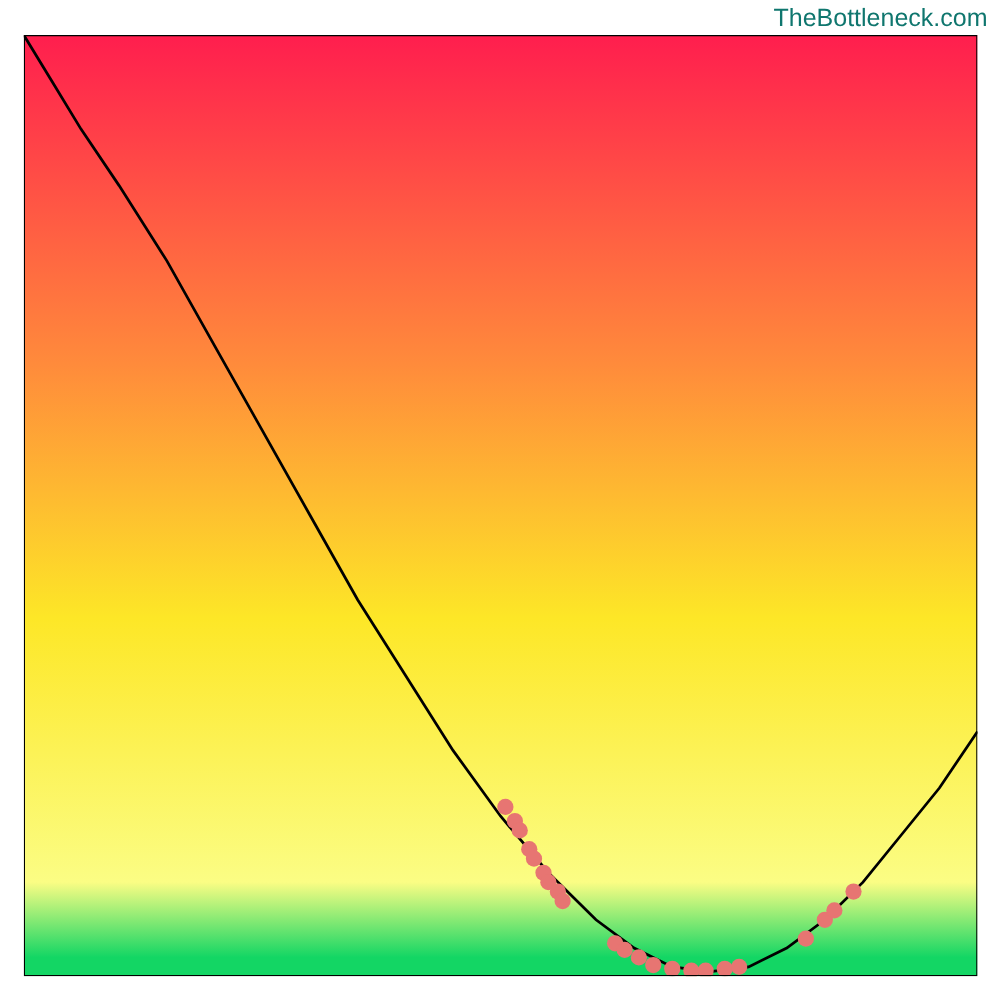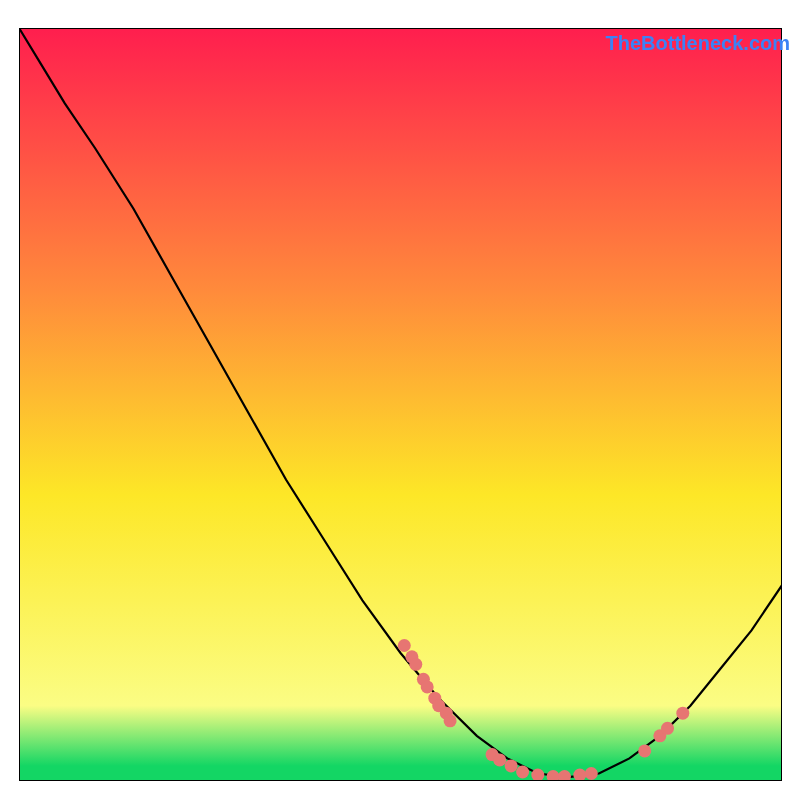--- a/index.html
+++ b/index.html
@@ -13,24 +13,23 @@
   .container {
     position: relative;
     width: 800px;
     height: 800px;
   }
   .watermark {
     position: absolute;
     top: 4px;
     right: 10px;
     font-size: 20px;
-    font-weight: bold;
-    color: #3b82f6;
+    font-weight: normal;
+    color: #0f766e;
     z-index: 10;
-    margin-top: 28px;
   }
   .plot {
     position: absolute;
     left: 19px;
     top: 28px;
     width: 763px;
     height: 753px;
   }
   svg { display: block; }
 </style>

